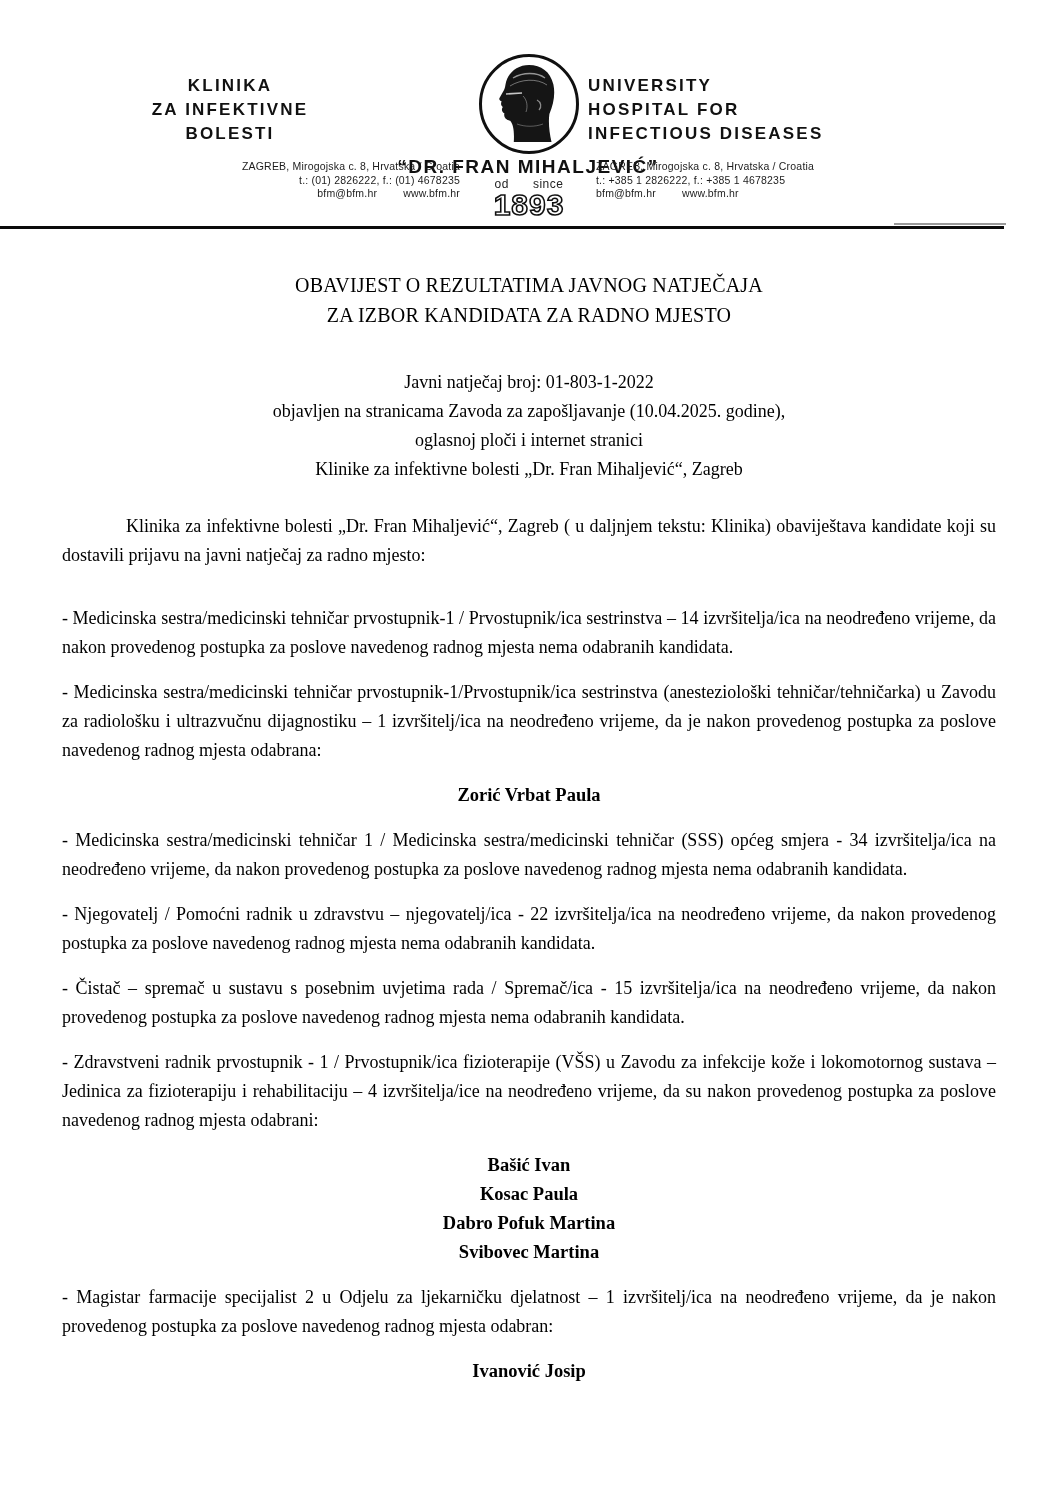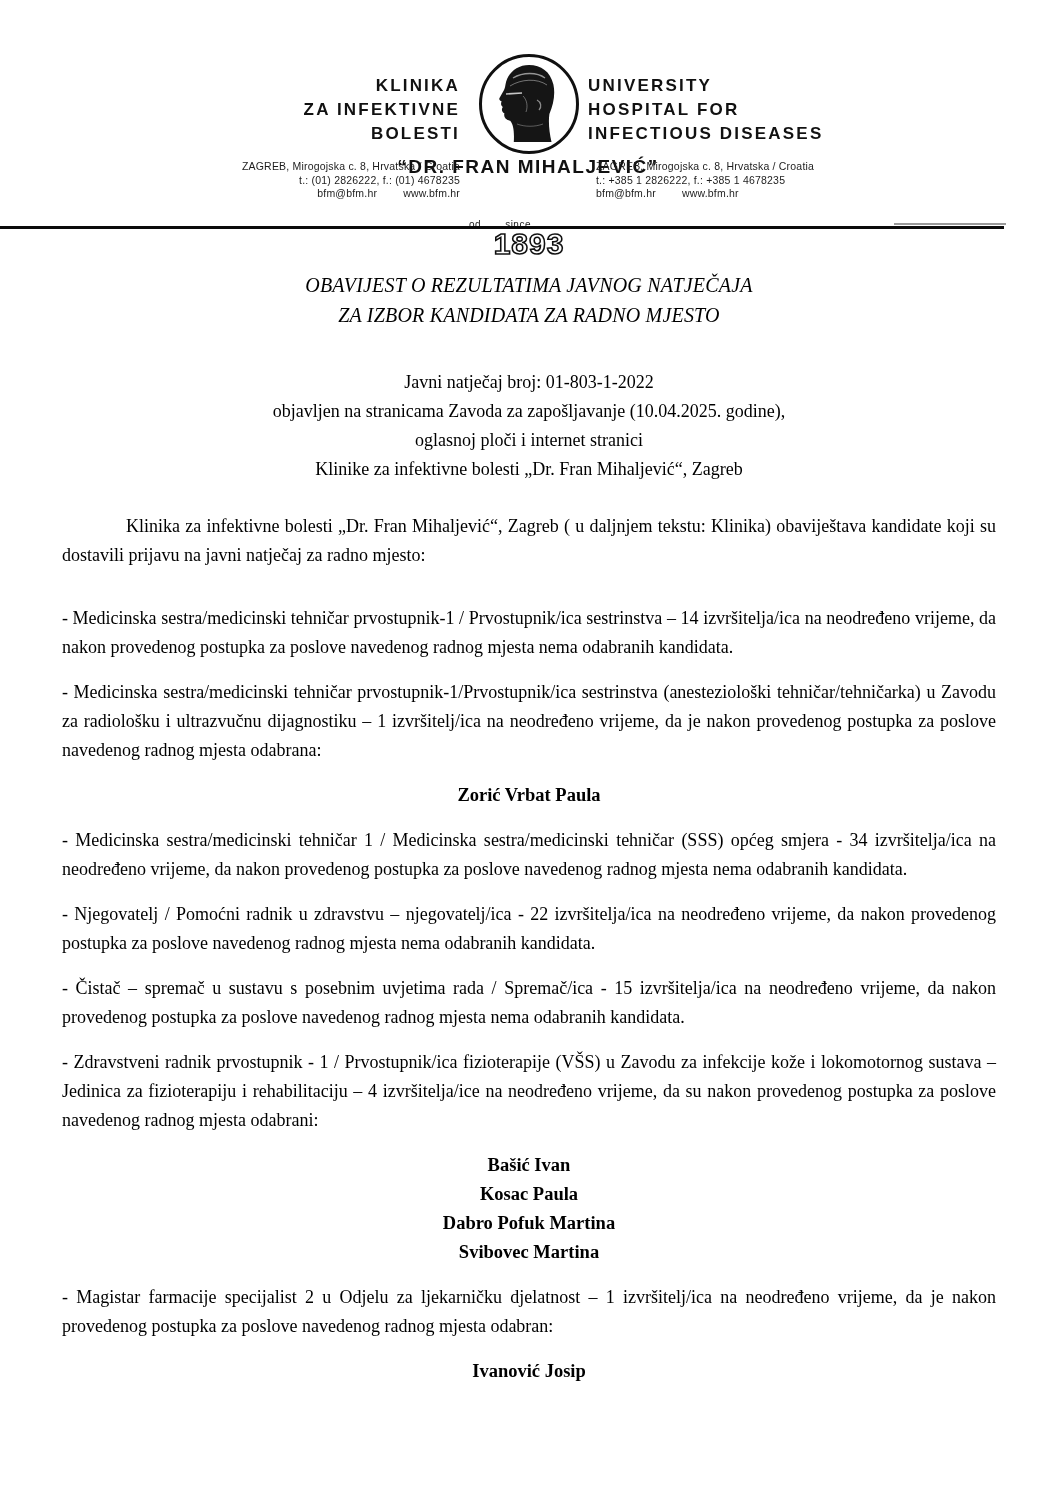--- a/index.html
+++ b/index.html
@@ -14,21 +14,21 @@
 
   
   .letterhead { position: absolute; top: 0; left: 0; width: 1058px; height: 228px; }
 
   .lh-title {
     position: absolute; top: 74px;
     font-family: "Liberation Sans", sans-serif;
     font-size: 17px; font-weight: 600; letter-spacing: 2.2px;
     line-height: 24px; color: #111;
   }
-  .lh-title.left  { left: 0; width: 460px; text-align: right; }
+  .lh-title.left  { left: 0; width: 460px; text-align: center; }
   .lh-title.right { left: 588px; width: 420px; text-align: left; }
 
   .lh-logo { position: absolute; left: 477px; top: 52px; width: 104px; height: 104px; }
 
   .lh-name {
     position: absolute; left: 328px; top: 156px; width: 400px;
     text-align: center;
     font-family: "Liberation Sans", sans-serif;
     font-size: 19px; font-weight: 700; letter-spacing: 1.5px; color: #111;
     white-space: nowrap;
@@ -43,42 +43,42 @@
   .lh-contact.left  { left: 150px; width: 310px; text-align: right; }
   .lh-contact.right { left: 596px; width: 310px; text-align: left; }
   .lh-contact .mailweb span { display: inline-block; }
   .lh-contact .mailweb .gap { width: 26px; }
 
   .lh-est {
     position: absolute; left: 469px; top: 177px; width: 120px;
     text-align: center; font-family: "Liberation Sans", sans-serif;
   }
   .lh-est .odsince {
-    display: flex; gap: 24px;
-    font-size: 10px; color: #222; letter-spacing: 0.5px; margin-top: 42px;
+    display: flex; justify-content: center; gap: 24px;
+    font-size: 12px; color: #222; letter-spacing: 0.5px;
   }
   .lh-est svg { display: block; margin: -3px auto 0; }
 
   .lh-rule {
     position: absolute; left: 0; top: 226px; width: 1004px; height: 3px;
     background: #0a0a0a;
   }
   .lh-rule-shadow {
     position: absolute; left: 894px; top: 223px; width: 112px; height: 2px;
     background: #9a9a9a;
   }
 
   
   .doc {
     position: absolute; left: 62px; top: 270px; width: 934px;
     font-size: 18px; line-height: 29px;
   }
   .doc-title {
     text-align: center; font-size: 20px; line-height: 30px;
-    margin-bottom: 38px; letter-spacing: 0.2px; font-style: italic;
+    margin-bottom: 38px; letter-spacing: 0.2px;
   }
   .doc-notice { text-align: center; margin-bottom: 28px; }
   .doc-intro {
     text-align: justify; text-indent: 64px; margin-bottom: 34px;
   }
   .para { text-align: justify; margin-bottom: 16px; }
   .names { text-align: center; font-weight: 700; margin-bottom: 16px; }
   .name-line { line-height: 29px; font-size: 18.5px; }
 </style>
 </head>

